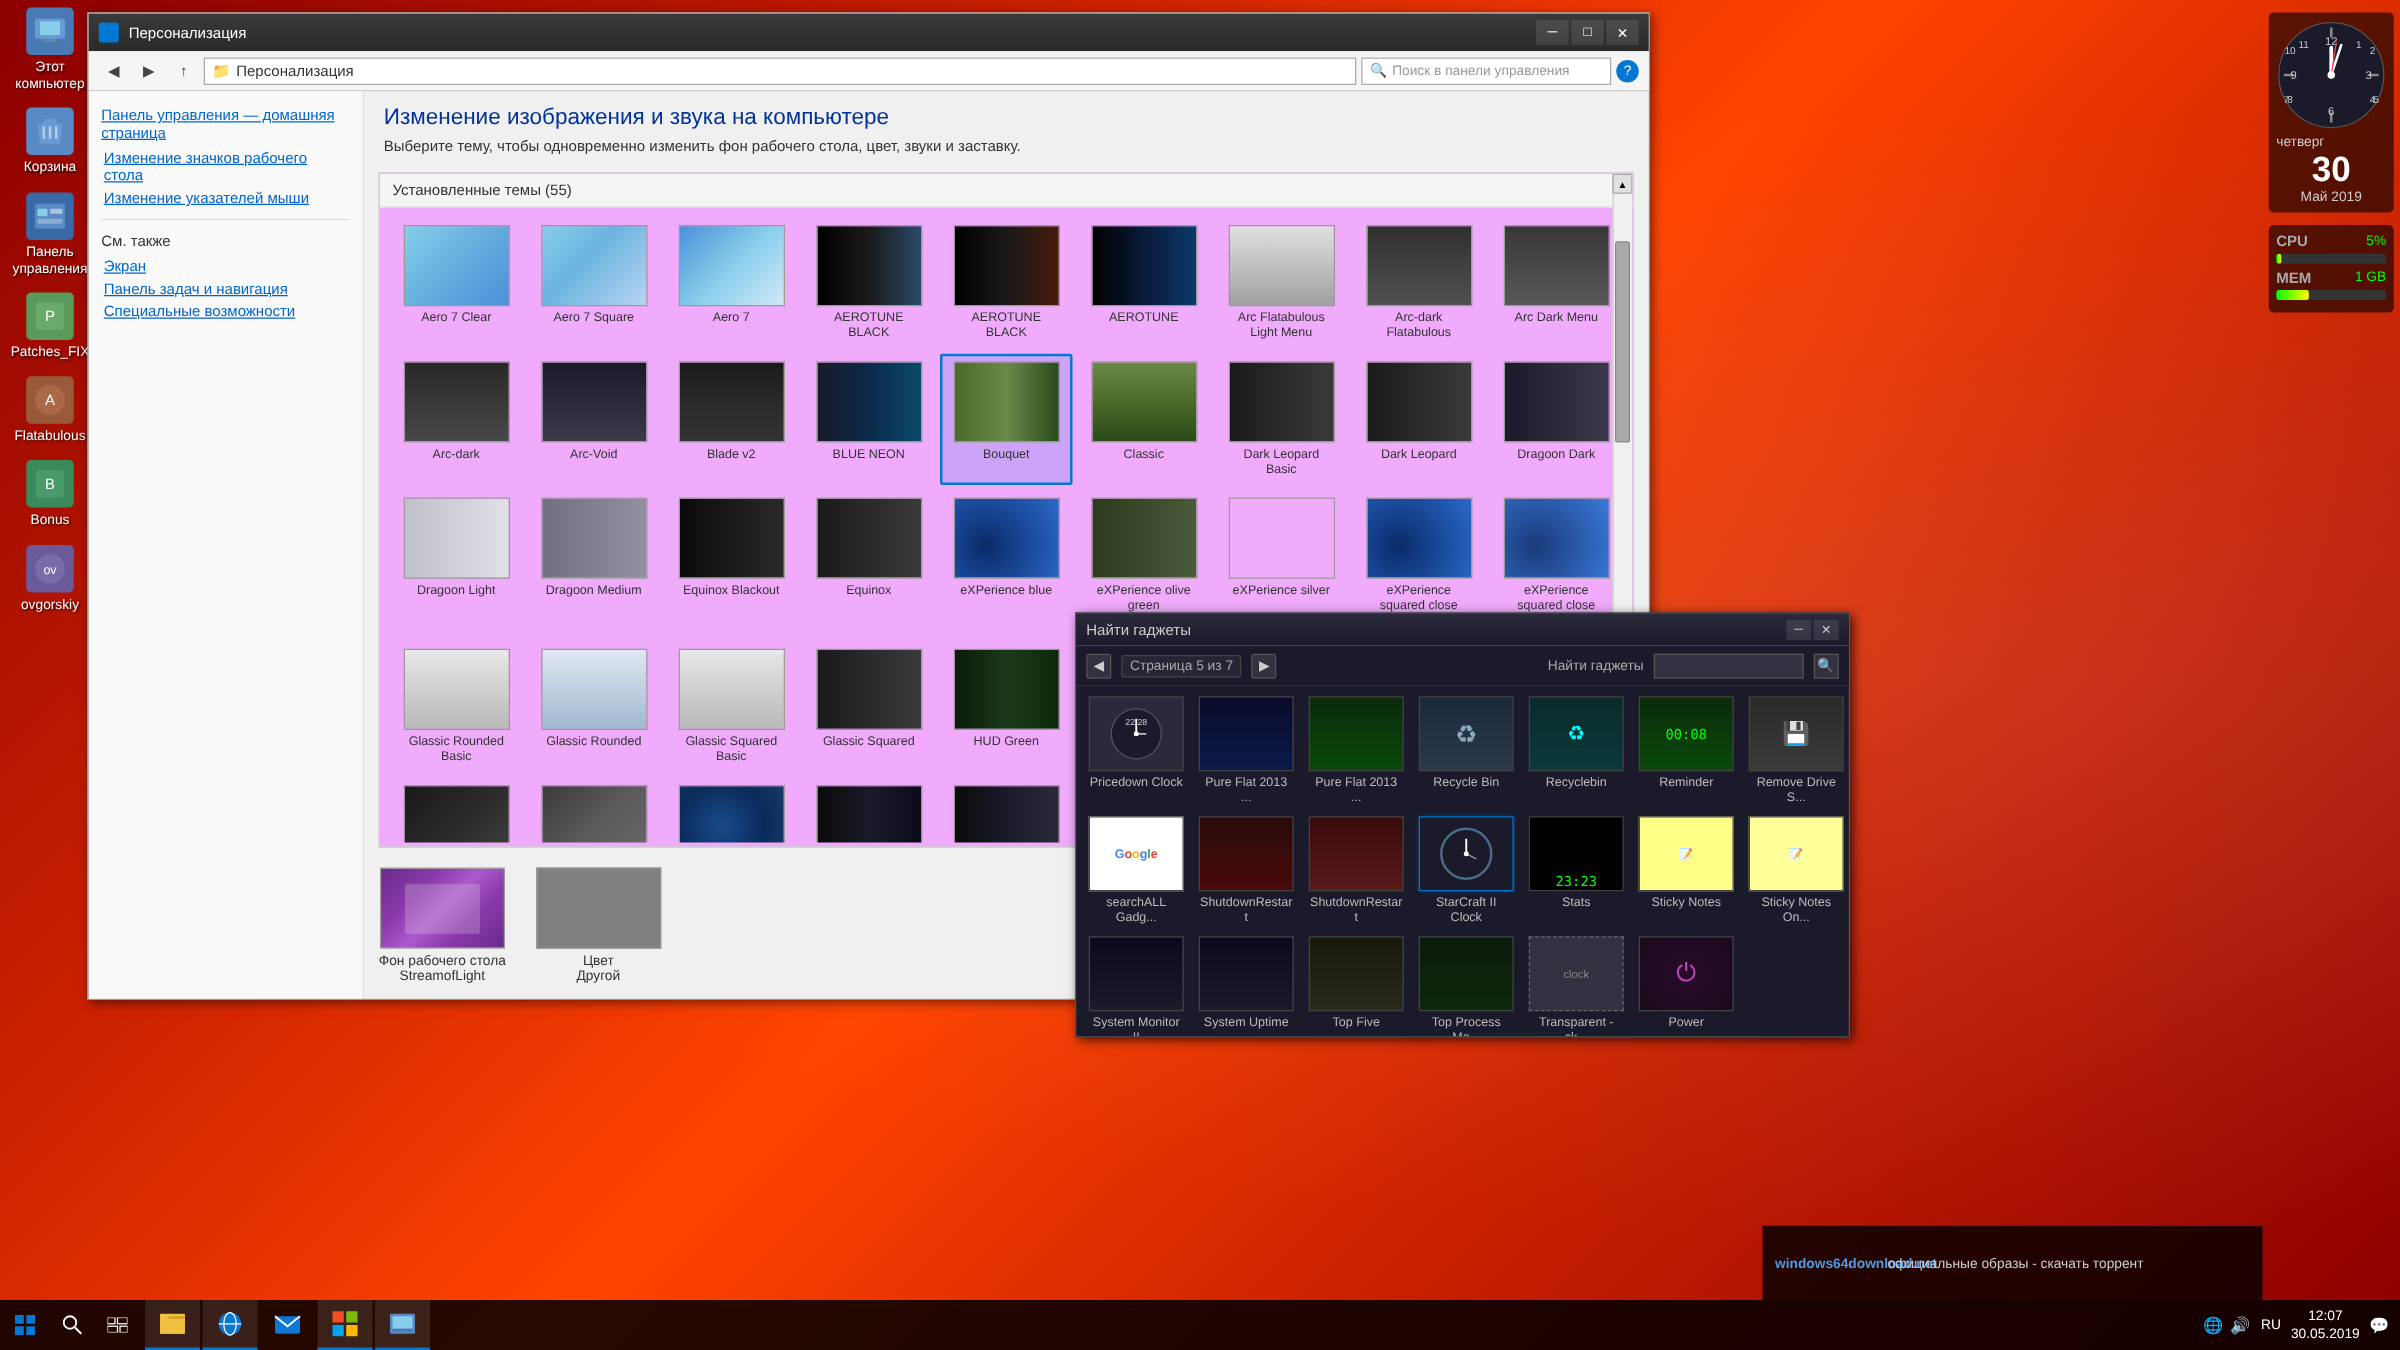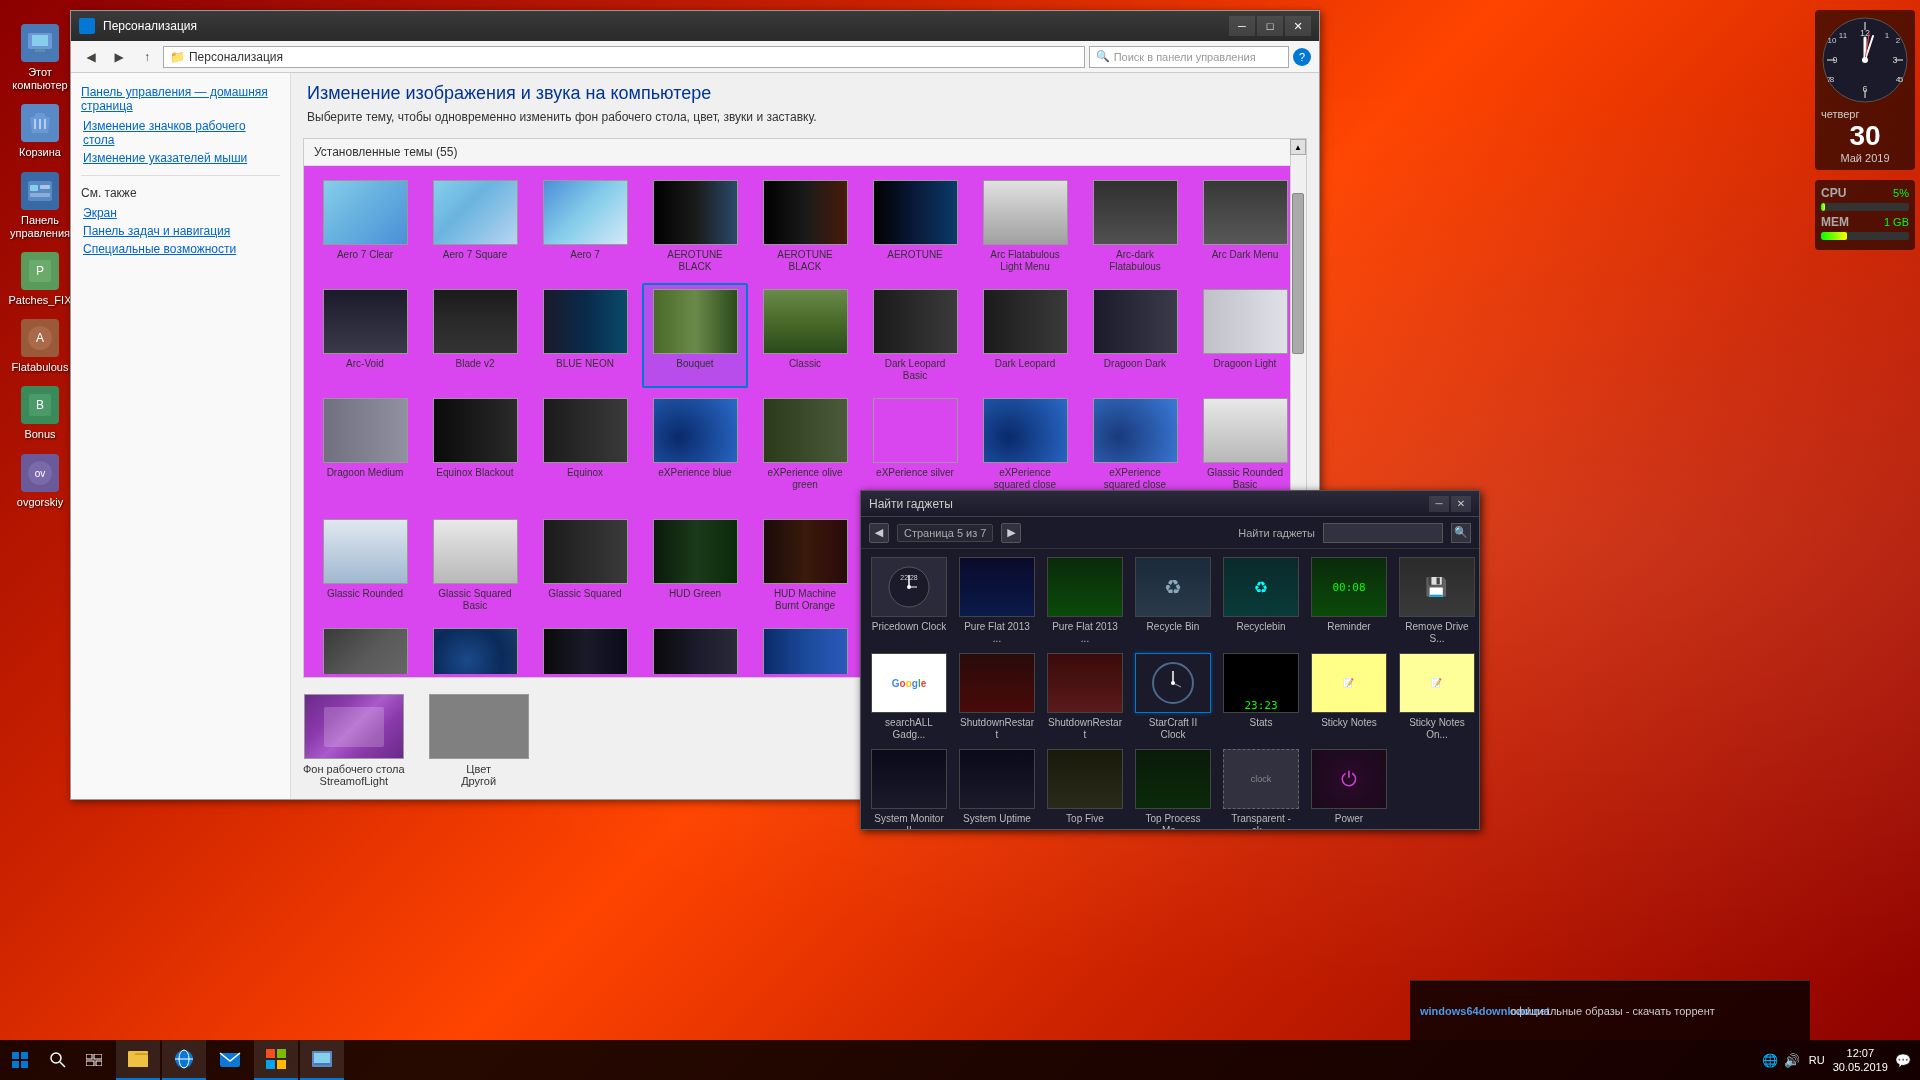--- a/index.html
+++ b/index.html
@@ -123,21 +123,21 @@
     
     .desktop-icons-left {
       position: absolute;
       left: 0;
       top: 0;
       bottom: 40px;
       width: 80px;
       display: flex;
       flex-direction: column;
       align-items: center;
-      padding-top: 20px;
+      padding-top: 2px;
       gap: 4px;
       z-index: 10;
     }
     .desktop-icon {
       width: 72px;
       display: flex;
       flex-direction: column;
       align-items: center;
       padding: 4px;
       cursor: pointer;
@@ -422,21 +422,21 @@
       font-size: 12px;
       color: #333;
     }
 
     .themes-container {
       flex: 1;
       overflow: hidden;
       position: relative;
       margin: 8px 12px;
       border: 1px solid #ccc;
-      background: #d946ef;
+      background: #f0abfc;
     }
     .themes-header {
       padding: 6px 10px;
       background: #f5f5f5;
       border-bottom: 1px solid #ddd;
       font-size: 12px;
       color: #333;
     }
     .themes-scrollbar {
       position: absolute;
@@ -1001,20 +1001,24 @@
             </div>
             <div class="theme-item">
               <div class="theme-preview tp-arc-dark-flat"></div>
               <div class="theme-name">Arc-dark Flatabulous</div>
             </div>
             <div class="theme-item">
               <div class="theme-preview tp-arc-dark-menu"></div>
               <div class="theme-name">Arc Dark Menu</div>
             </div>
             <div class="theme-item">
+              <div class="theme-preview tp-arc-dark"></div>
+              <div class="theme-name">Arc-dark</div>
+            </div>
+            <div class="theme-item">
               <div class="theme-preview tp-arc-void"></div>
               <div class="theme-name">Arc-Void</div>
             </div>
             <div class="theme-item">
               <div class="theme-preview tp-blade-v2"></div>
               <div class="theme-name">Blade v2</div>
             </div>
             <div class="theme-item">
               <div class="theme-preview tp-blue-neon"></div>
               <div class="theme-name">BLUE NEON</div>

